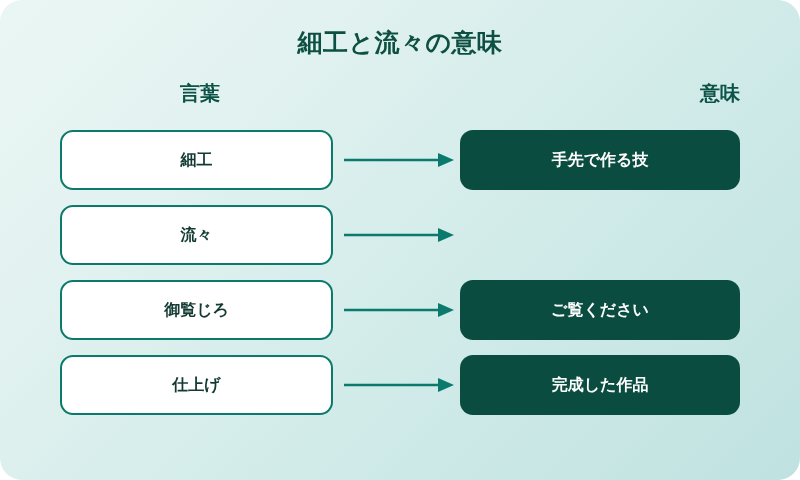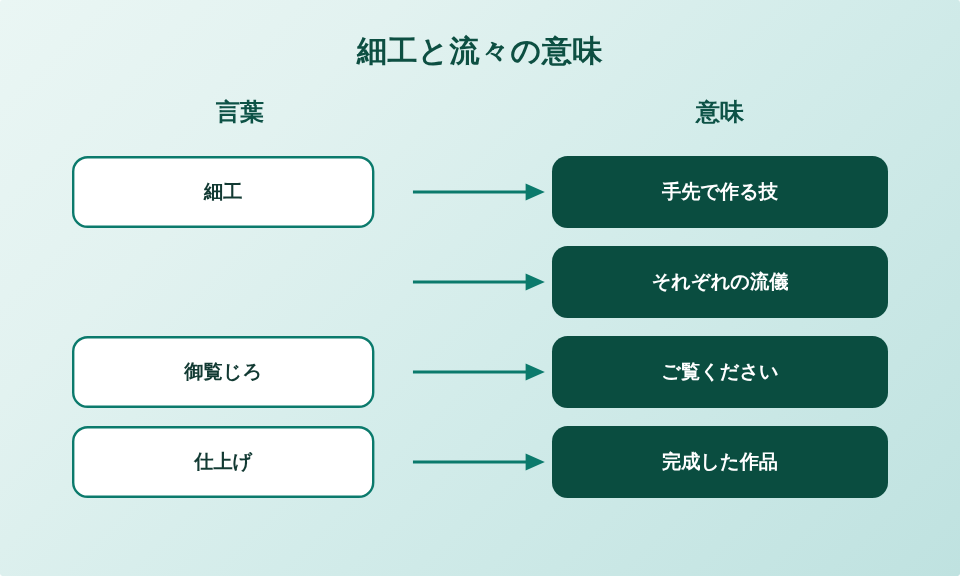--- a/index.html
+++ b/index.html
@@ -11,21 +11,21 @@
     width: 800px;
     height: 480px;
     overflow: hidden;
     font-family: "Liberation Sans", "DejaVu Sans", sans-serif;
   }
   #canvas {
     position: relative;
     width: 800px;
     height: 480px;
     box-sizing: border-box;
-    border-radius: 2px;
+    border-radius: 22px;
     background: linear-gradient(135deg, #eaf6f4 0%, #e2f2f0 26%, #d3ecea 55%, #bfe2e0 100%);
     overflow: hidden;
   }
 
   
   .title {
     position: absolute;
     left: 0;
     top: 26px;
     width: 800px;
@@ -41,40 +41,40 @@
   .col-header {
     position: absolute;
     top: 80px;
     font-size: 20px;
     font-weight: bold;
     color: #0d5246;
     text-align: center;
     white-space: nowrap;
   }
   .col-header.left  { left: 60px;  width: 280px; }
-  .col-header.right { left: 460px; width: 280px; }
+  .col-header.right { left: 460px; width: 280px; text-align: right; }
 
   
   .rows {
     position: absolute;
     left: 0;
     top: 130px;
     width: 800px;
   }
   .row {
     position: relative;
     height: 60px;
     margin-bottom: 15px;
   }
 
   .term-box {
     position: absolute;
     left: 60px;
     top: 0;
-    width: 252px;
+    width: 273px;
     height: 60px;
     box-sizing: border-box;
     background: #ffffff;
     border: 2.5px solid #0b7a6c;
     border-radius: 13px;
     display: flex;
     align-items: center;
     justify-content: center;
     font-size: 16px;
     font-weight: bold;
@@ -127,27 +127,27 @@
       <div class="arrow">
         <svg width="112" height="24" viewBox="0 0 112 24">
           <line x1="0" y1="12" x2="96" y2="12" stroke="#0b7a6c" stroke-width="2.4"></line>
           <polygon points="94,5 110,12 94,19" fill="#0b7a6c"></polygon>
         </svg>
       </div>
       <div class="meaning-box">手先で作る技</div>
     </div>
 
     <div class="row">
+      <div class="term-box">流々</div>
       <div class="arrow">
         <svg width="112" height="24" viewBox="0 0 112 24">
           <line x1="0" y1="12" x2="96" y2="12" stroke="#0b7a6c" stroke-width="2.4"></line>
           <polygon points="94,5 110,12 94,19" fill="#0b7a6c"></polygon>
         </svg>
       </div>
-      <div class="meaning-box">それぞれの流儀</div>
     </div>
 
     <div class="row">
       <div class="term-box">御覧じろ</div>
       <div class="arrow">
         <svg width="112" height="24" viewBox="0 0 112 24">
           <line x1="0" y1="12" x2="96" y2="12" stroke="#0b7a6c" stroke-width="2.4"></line>
           <polygon points="94,5 110,12 94,19" fill="#0b7a6c"></polygon>
         </svg>
       </div>

